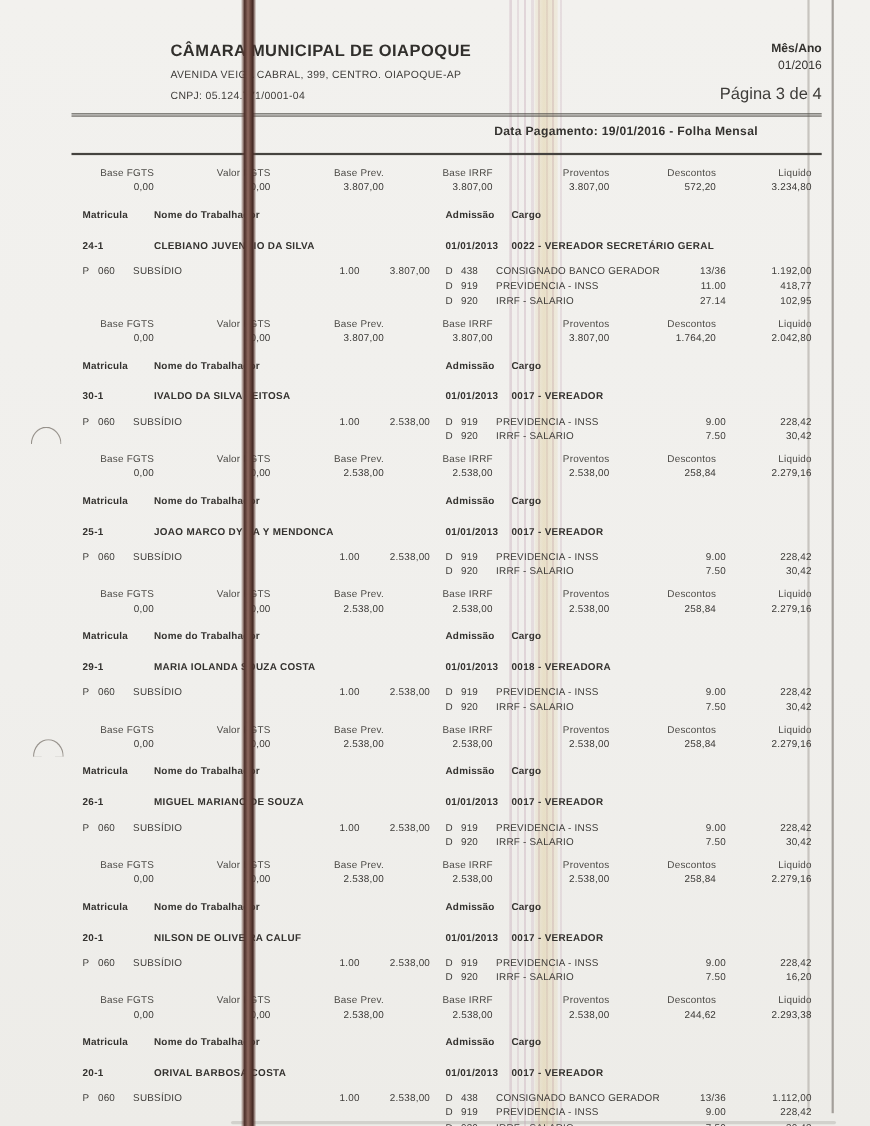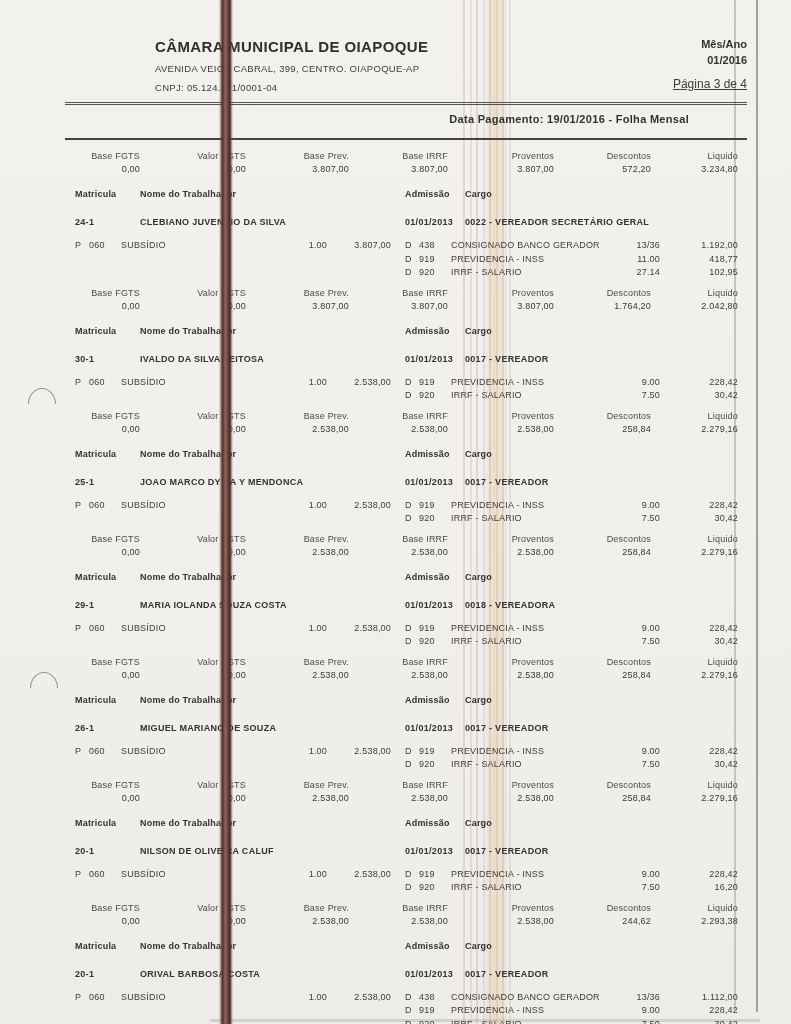--- a/index.html
+++ b/index.html
@@ -16,22 +16,22 @@
   .content { position:relative; margin:0 65px 0 65px; width:682px; padding-top:38px; z-index:2; }
 
   
   .hdr-top { display:flex; justify-content:space-between; }
   .hdr-left { margin-left:90px; }
   .org-name { font-size:15px; font-weight:bold; color:#312f2c; letter-spacing:.4px; }
   .org-addr { font-size:9.5px; margin-top:8px; letter-spacing:.3px; }
   .org-cnpj { font-size:9.5px; margin-top:8px; letter-spacing:.3px; }
   .hdr-right { text-align:right; }
   .mes-ano-label { font-size:11px; font-weight:bold; color:#34322f; }
-  .mes-ano-value { font-size:11px; font-weight:bold; color:#34322f; margin-top:4px; }
-  .page-info { font-size:12px; margin-top:11px;text-decoration:underline; }
+  .mes-ano-value { font-size:11px; font-weight:normal; color:#34322f; margin-top:4px; }
+  .page-info { font-size:15px; margin-top:11px; }
   .hdr-row2 { display:flex; justify-content:space-between; align-items:flex-end; margin-top:9px;
               border-bottom:2.5px solid #45433f; padding-bottom:5px; }
   .doc-title { font-size:12px; font-weight:bold; color:#312f2c; letter-spacing:.3px; }
   .timestamp { font-size:9px; }
 
   
   .banner { margin-top:9px; border-top:3px double #56544f; border-bottom:2px solid #45433f;
             text-align:right; padding:4px 58px 11px 0; }
   .banner-text { font-size:11px; font-weight:bold; color:#34322f; letter-spacing:.3px; }
   .vinculo { border-bottom:1.5px solid #56544f; padding:5px 0 6px 2px; }

